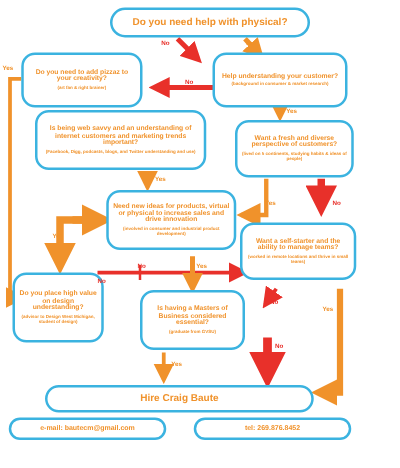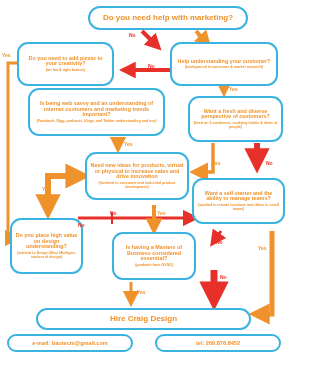--- a/index.html
+++ b/index.html
@@ -113,21 +113,21 @@
   <path d="M272,231 L272,314 L255,314" stroke="#f0922b" stroke-width="5" fill="none" marker-end="url(#aobig)"></path>
 
   <path d="M214,270 L214,302" stroke="#e8302a" stroke-width="7" fill="none" marker-end="url(#arbig)"></path>
 
   <path d="M131,282 L131,304" stroke="#f0922b" stroke-width="3" fill="none" marker-end="url(#ao)"></path>
 
   <path d="M46,275 L46,300" stroke="#f0922b" stroke-width="0" fill="none"></path>
 </svg>
 
 <div class="box" id="box-title">
-  <span class="main">Do you need help with marketing?</span>
+  <span class="main">Do you need help with physical?</span>
 </div>
 
 <div class="box" id="box-pizzaz">
   <span class="main">Do you need to add pizzaz to your creativity?</span>
   <span class="sub">(art fan &amp; right brainer)</span>
 </div>
 
 <div class="box" id="box-customer">
   <span class="main">Help understanding your customer?</span>
   <span class="sub">(background in consumer &amp; market research)</span>
@@ -157,21 +157,21 @@
   <span class="main">Do you place high value on design understanding?</span>
   <span class="sub">(advisor to Design West Michigan, student of design)</span>
 </div>
 
 <div class="box" id="box-masters">
   <span class="main">Is having a Masters of Business considered essential?</span>
   <span class="sub">(graduate from GVSU)</span>
 </div>
 
 <div class="box" id="box-hire">
-  <span class="main">Hire Craig Design</span>
+  <span class="main">Hire Craig Baute</span>
 </div>
 
 <div class="box" id="box-email">
   <span class="main">e-mail: bautecm@gmail.com</span>
 </div>
 
 <div class="box" id="box-tel">
   <span class="main">tel: 269.876.8452</span>
 </div>
 

